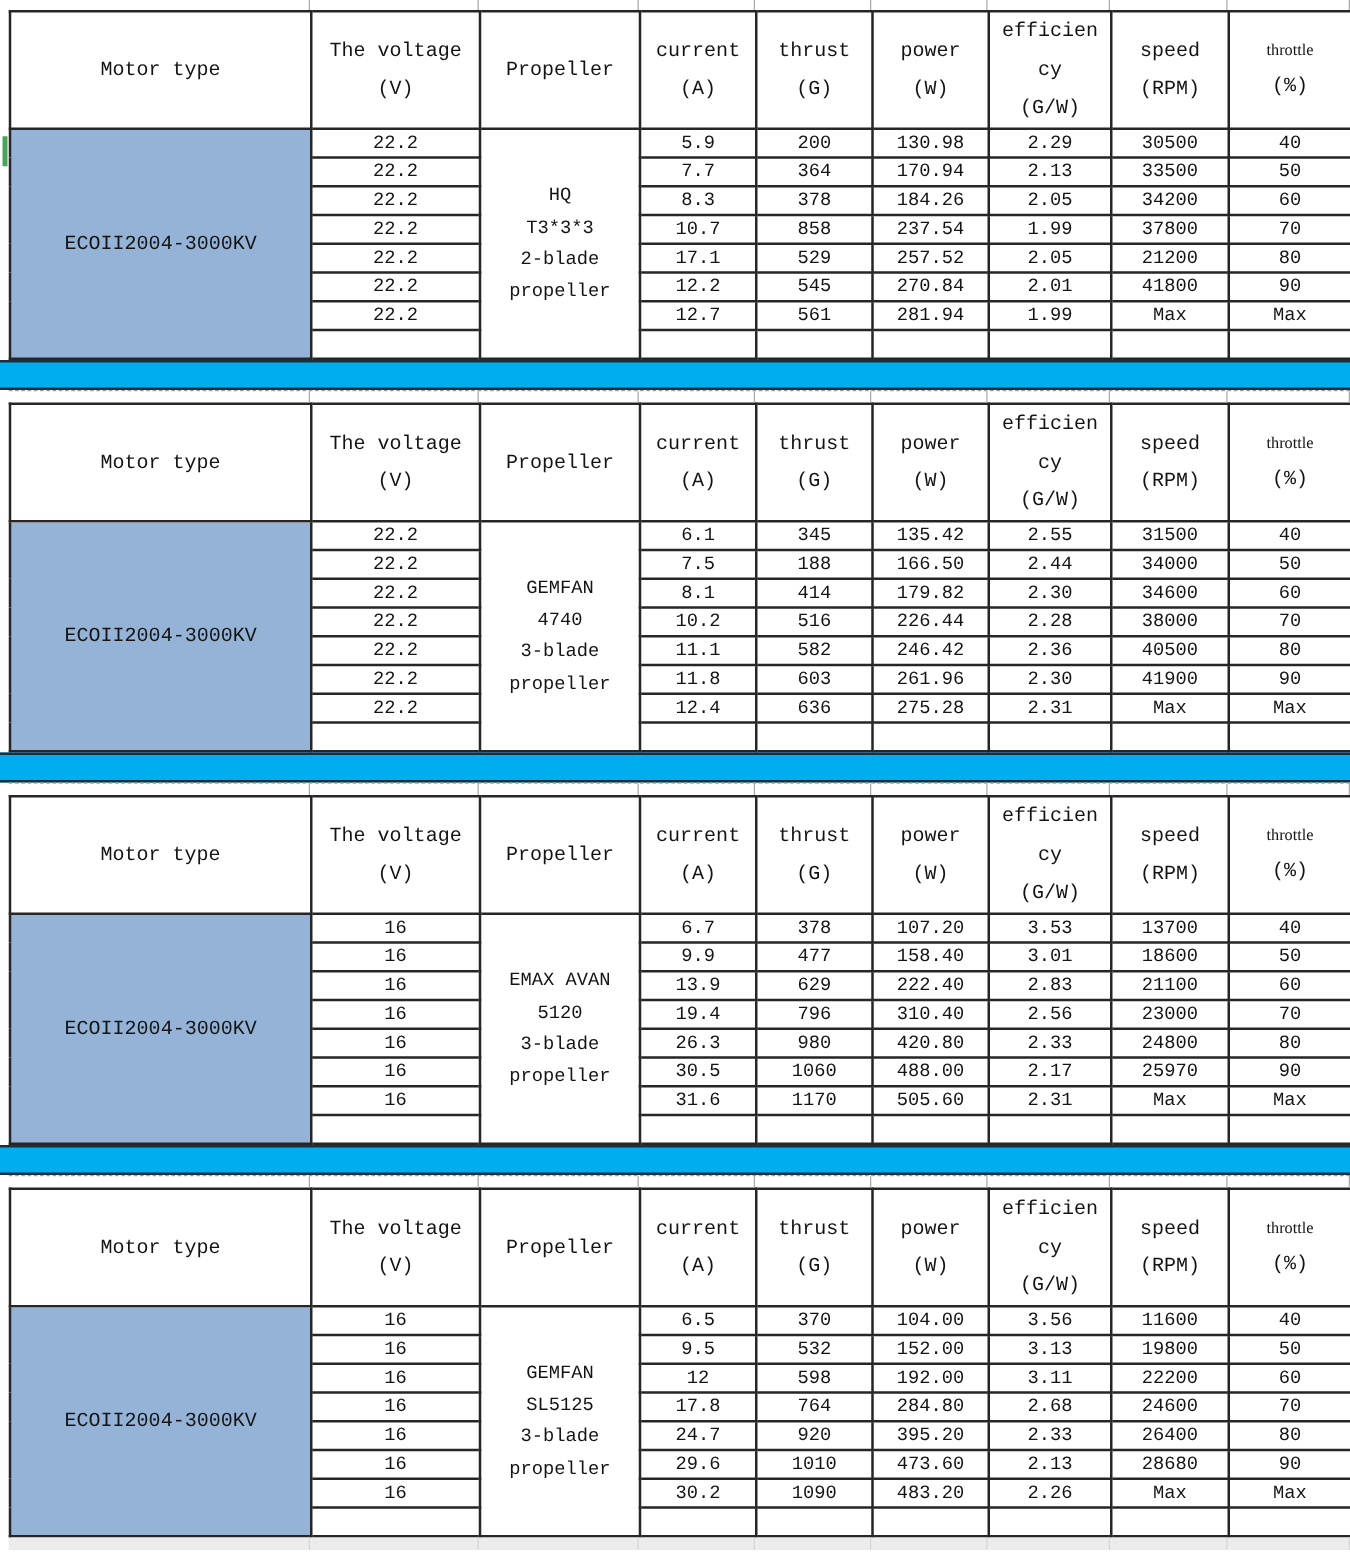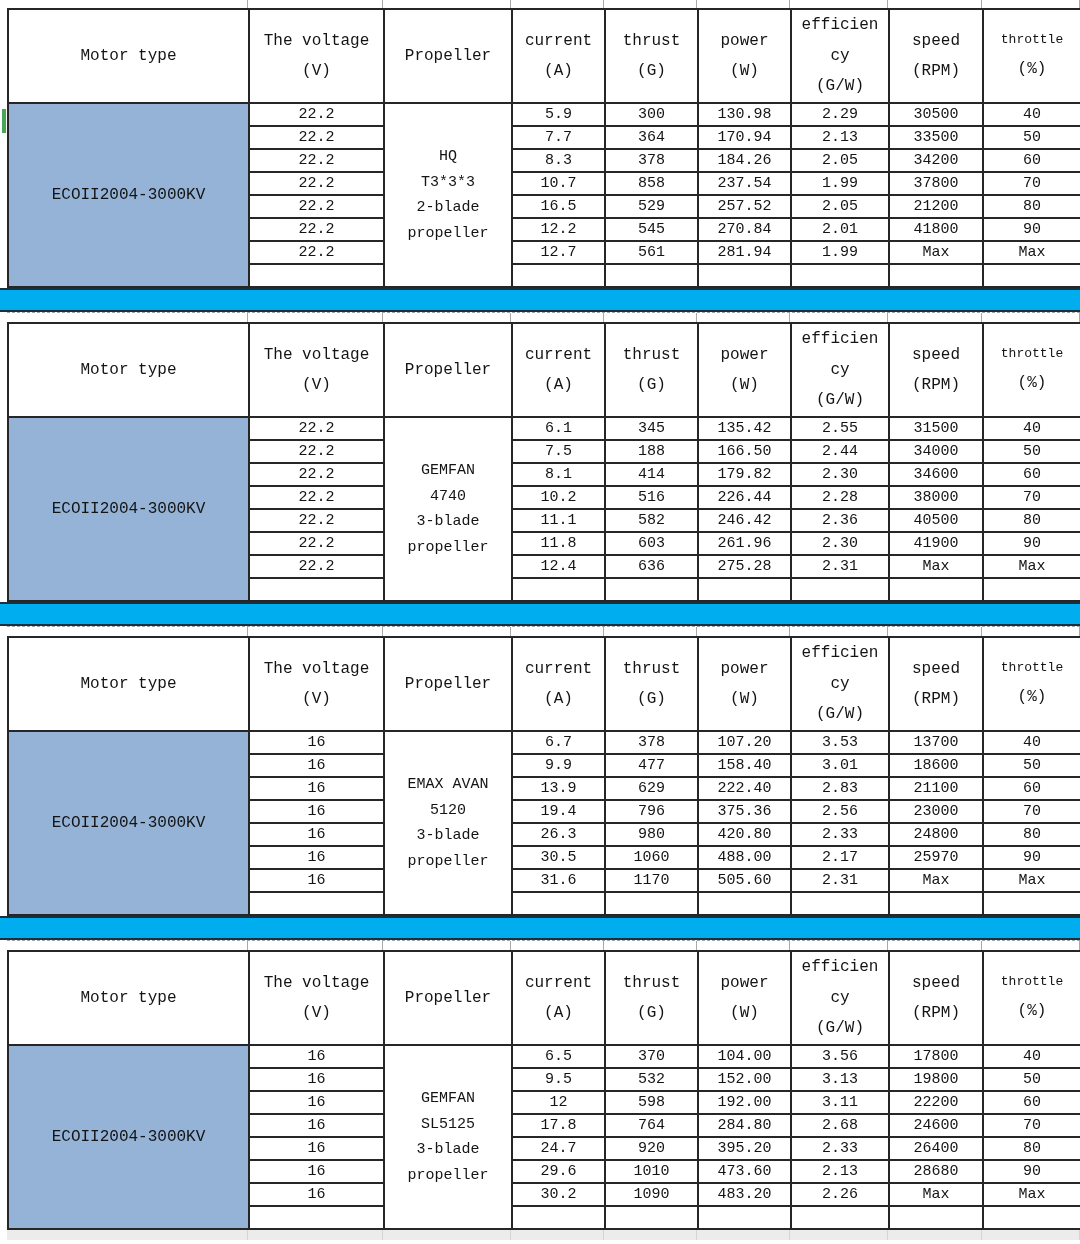--- a/index.html
+++ b/index.html
@@ -15,21 +15,21 @@
   th,td{
     border:2px solid #262626;text-align:center;padding:0;overflow:hidden;
     font-weight:normal;vertical-align:middle;background:#ffffff;
   }
   th{height:92px;font-size:16px;}
   td{height:21px;font-size:15px;}
   .hwrap{
     display:flex;flex-direction:column;justify-content:center;align-items:center;
     height:100%;gap:12px;line-height:1.15;
   }
-  .sans-small{font-family:Liberation Mono, monospace;font-size:13px;}
+  .sans-small{font-family:Liberation Serif, serif;font-size:13px;}
   .motor-cell{background:var(--motor-bg,#95b3d7);font-size:16px;}
   .propeller-cell{font-size:15px;line-height:1.7;}
   .sep-bar{
     height:20px;width:1080px;background:var(--bar-bg,#00aeef);
     border-top:2px solid #1c2f3a;border-bottom:2px solid #1c2f3a;
   }
   .strip{margin-left:7px;width:1073px;display:flex;}
   .strip span{display:block;height:100%;box-sizing:border-box;border-right:1px solid #a9a9a9;}
   .top-strip{height:8px;}
   .gap-row{height:9px;border-top:1px dashed #9aa4ad;}
@@ -128,21 +128,21 @@
           <tr>
             <td class="motor-cell" rowspan="8">ECOII2004-3000KV</td>
             <td>22.2</td>
             <td class="propeller-cell" rowspan="8">
               <div>HQ</div>
               <div>T3*3*3</div>
               <div>2-blade</div>
               <div>propeller</div>
             </td>
             <td>5.9</td>
-            <td>300</td>
+            <td>200</td>
             <td>130.98</td>
             <td>2.29</td>
             <td>30500</td>
             <td>40</td>
           </tr>
           <tr>
             <td>22.2</td>
             <td>7.7</td>
             <td>364</td>
             <td>170.94</td>
@@ -163,21 +163,21 @@
             <td>22.2</td>
             <td>10.7</td>
             <td>858</td>
             <td>237.54</td>
             <td>1.99</td>
             <td>37800</td>
             <td>70</td>
           </tr>
           <tr>
             <td>22.2</td>
-            <td>16.5</td>
+            <td>17.1</td>
             <td>529</td>
             <td>257.52</td>
             <td>2.05</td>
             <td>21200</td>
             <td>80</td>
           </tr>
           <tr>
             <td>22.2</td>
             <td>12.2</td>
             <td>545</td>
@@ -482,21 +482,21 @@
             <td>629</td>
             <td>222.40</td>
             <td>2.83</td>
             <td>21100</td>
             <td>60</td>
           </tr>
           <tr>
             <td>16</td>
             <td>19.4</td>
             <td>796</td>
-            <td>375.36</td>
+            <td>310.40</td>
             <td>2.56</td>
             <td>23000</td>
             <td>70</td>
           </tr>
           <tr>
             <td>16</td>
             <td>26.3</td>
             <td>980</td>
             <td>420.80</td>
             <td>2.33</td>
@@ -620,21 +620,21 @@
             <td class="propeller-cell" rowspan="8">
               <div>GEMFAN</div>
               <div>SL5125</div>
               <div>3-blade</div>
               <div>propeller</div>
             </td>
             <td>6.5</td>
             <td>370</td>
             <td>104.00</td>
             <td>3.56</td>
-            <td>17800</td>
+            <td>11600</td>
             <td>40</td>
           </tr>
           <tr>
             <td>16</td>
             <td>9.5</td>
             <td>532</td>
             <td>152.00</td>
             <td>3.13</td>
             <td>19800</td>
             <td>50</td>

